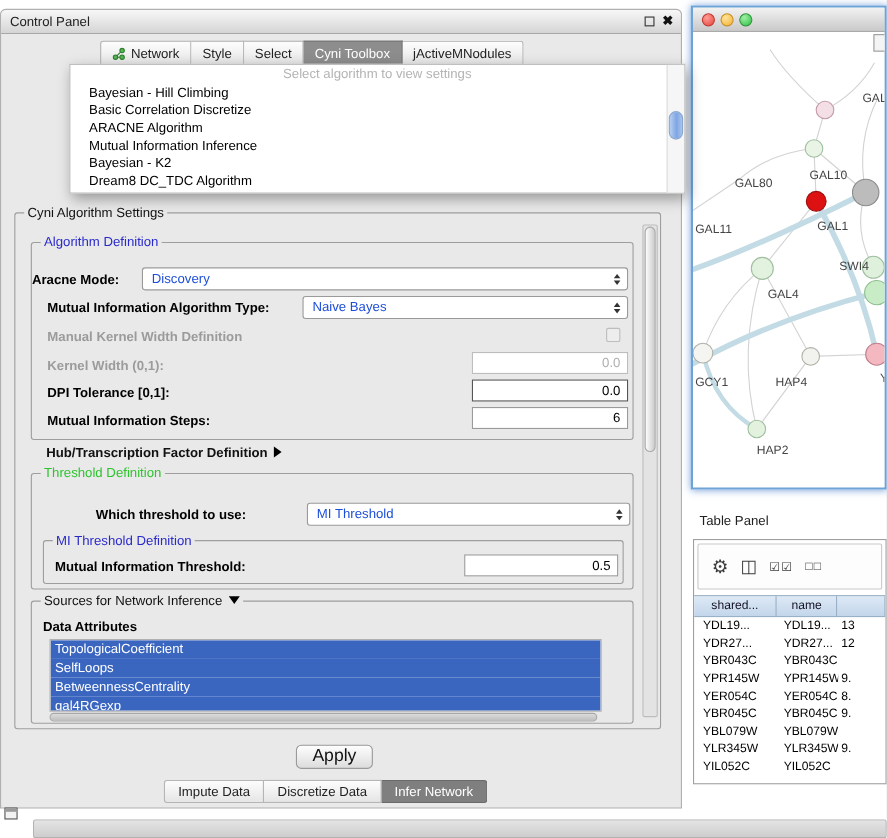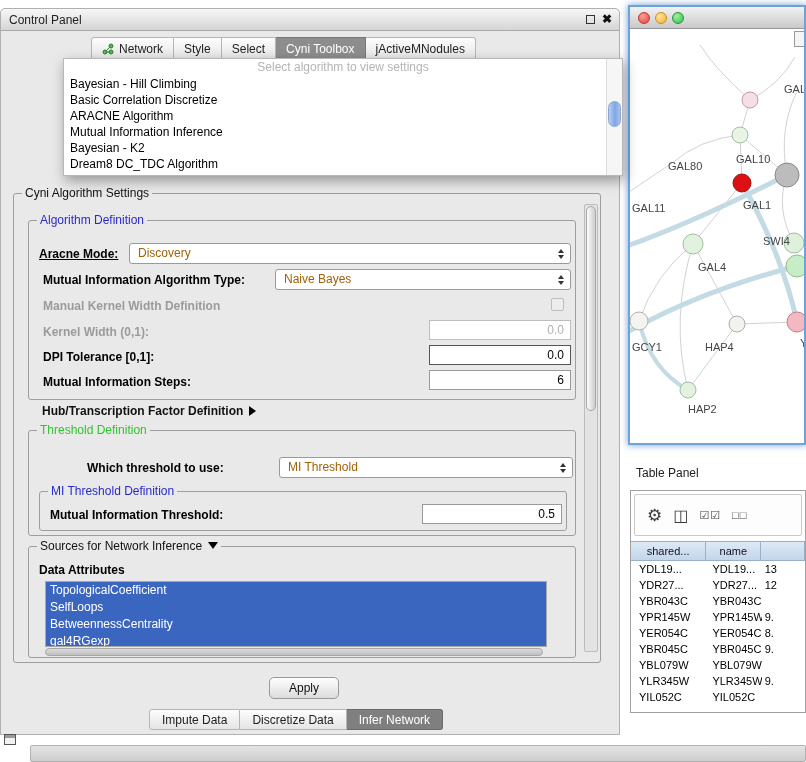--- a/index.html
+++ b/index.html
@@ -15,56 +15,56 @@
 
   .tabbar{position:absolute;left:90px;top:28px;height:23px;display:flex;}
   .tab{font-size:12px;color:#222;padding:0 10px;background:linear-gradient(#fdfdfd,#e5e5e5);border:1px solid #b5b5b5;border-left:none;display:flex;align-items:center;gap:5px;white-space:nowrap;}
   .tab:first-child{border-left:1px solid #b5b5b5;border-radius:3px 0 0 3px;}
   .tab:last-child{border-radius:0 3px 3px 0;}
   .tab.selected{background:#8d8d8d;color:#fff;border-color:#777;}
 
   
   .algo-popup{position:absolute;left:18px;top:49px;width:560px;height:118px;background:#fff;border:1px solid #b8b8b8;box-shadow:2px 5px 12px rgba(0,0,0,0.35);z-index:30;margin-left:44px;}
   .algo-placeholder{height:17px;line-height:17px;text-align:center;color:#b4b4b4;font-size:12px;}
-  .algo-item{height:16px;line-height:16px;font-size:12px;color:#000;padding-left:6px;white-space:nowrap;}
+  .algo-item{height:16px;line-height:16px;font-size:12px;color:#000;padding-left:17px;white-space:nowrap;}
   .algo-item.selected{font-weight:normal;}
   .popup-scroll{position:absolute;right:0;top:0;bottom:0;width:16px;background:#f6f6f6;border-left:1px solid #ddd;}
   .popup-thumb{position:absolute;left:1px;top:42px;width:13px;height:26px;border-radius:7px;background:linear-gradient(90deg,#b7cff1,#7fa6e3 55%,#a9c4ec);border:1px solid #8aa6cf;}
 
   
   .fieldset{position:absolute;border:1px solid #9e9e9e;border-radius:3px;}
   .legend{position:absolute;top:-8px;left:8px;background:#e9e9e9;padding:0 3px;font-size:12px;white-space:nowrap;}
   .legend.blue{color:#2a2acb;}
   .legend.green{color:#2fc42f;}
 
   .lbl{position:absolute;font-size:12px;font-weight:bold;color:#000;white-space:nowrap;}
   .lbl.dis{color:#9b9b9b;}
 
-  .combo{position:absolute;height:21px;background:#fff;border:1px solid #9a9a9a;border-radius:3px;font-size:12px;line-height:19px;padding-left:8px;color:#a16207;}
+  .combo{position:absolute;height:21px;background:#fff;border:1px solid #9a9a9a;border-radius:3px;font-size:12px;line-height:19px;padding-left:8px;color:#1d4ed8;}
   .combo .arrows{position:absolute;right:6px;top:50%;transform:translateY(-50%);display:flex;flex-direction:column;gap:2px;}
   .tri-u{width:0;height:0;border-left:3.5px solid transparent;border-right:3.5px solid transparent;border-bottom:4px solid #333;}
   .tri-d{width:0;height:0;border-left:3.5px solid transparent;border-right:3.5px solid transparent;border-top:4px solid #333;}
 
   .field{position:absolute;height:20px;background:#fff;border:1px solid #9a9a9a;font-size:12px;line-height:18px;text-align:right;padding-right:6px;color:#000;}
   .field.dis{border-color:#bdbdbd;color:#b0b0b0;}
   .field.focus{border-color:#555;}
 
   .checkbox{position:absolute;width:13px;height:13px;border:1px solid #bdbdbd;background:#ededed;border-radius:2px;}
 
   .tri-right{display:inline-block;width:0;height:0;border-top:5px solid transparent;border-bottom:5px solid transparent;border-left:7px solid #000;margin-left:6px;vertical-align:-1px;}
   .tri-down{display:inline-block;width:0;height:0;border-left:5px solid transparent;border-right:5px solid transparent;border-top:7px solid #000;margin-left:6px;vertical-align:1px;}
 
   .src-list{position:absolute;background:#fff;border:1px solid #a8a8a8;overflow:hidden;}
   .src-item{height:17px;line-height:17px;background:#3b66c0;color:#fff;font-size:12px;padding-left:4px;white-space:nowrap;}
   .hscroll-thumb{position:absolute;height:8px;border-radius:4px;background:linear-gradient(#dcdcdc,#bfbfbf);border:1px solid #a8a8a8;}
 
   .vscroll{position:absolute;width:14px;background:#e3e3e3;border:1px solid #bdbdbd;border-radius:2px;}
   .vscroll .thumb{position:absolute;left:1px;right:1px;top:1px;height:205px;border-radius:6px;background:linear-gradient(90deg,#fdfdfd,#cccccc);border:1px solid #a8a8a8;}
 
-  .apply-btn{position:absolute;left:268px;top:668px;width:70px;height:22px;border:1px solid #9a9a9a;border-radius:5px;background:linear-gradient(#fefefe,#dcdcdc);font-size:12px;text-align:center;line-height:20px;color:#111;}
+  .apply-btn{position:absolute;left:268px;top:668px;width:70px;height:22px;border:1px solid #9a9a9a;border-radius:5px;background:linear-gradient(#fefefe,#dcdcdc);font-size:16px;text-align:center;line-height:20px;color:#111;}
 
   .bottom-tabbar{position:absolute;left:148px;top:700px;height:21px;display:flex;}
   .btab{font-size:12px;color:#222;padding:0 12px;background:linear-gradient(#fdfdfd,#e5e5e5);border:1px solid #b5b5b5;border-left:none;display:flex;align-items:center;white-space:nowrap;}
   .btab:first-child{border-left:1px solid #b5b5b5;border-radius:3px 0 0 3px;}
   .btab:last-child{border-radius:0 3px 3px 0;}
   .btab.selected{background:#7f7f7f;color:#fff;border-color:#6a6a6a;}
 
   
   #net-window{position:absolute;left:628px;top:5px;width:178px;height:440px;background:#fff;border:2px solid #6ea3d8;box-shadow:0 0 7px rgba(90,140,210,0.85);}
   .net-titlebar{position:absolute;left:0;top:0;right:0;height:22px;background:linear-gradient(#f2f2f2,#c9c9c9);border-bottom:1px solid #979797;}
@@ -152,21 +152,21 @@
   <div class="fieldset" style="left:12px;top:184px;width:588px;height:470px;">
     <span class="legend">Cyni Algorithm Settings</span>
 
     <div class="vscroll" style="left:570px;top:10px;height:448px;">
       <div class="thumb"></div>
     </div>
 
     <div class="fieldset" style="left:14px;top:26px;width:548px;height:180px;">
       <span class="legend blue">Algorithm Definition</span>
 
-      <span class="lbl" style="left:10px;top:26px;text-decoration:underline;">Aracne Mode:</span>
+      <span class="lbl" style="left:0;top:26px;">Aracne Mode:</span>
       <div class="combo" style="left:100px;top:22px;width:442px;">
         <span>Discovery</span>
         <span class="arrows">
             <span class="tri-u"></span>
             <span class="tri-d"></span>
           </span>
       </div>
 
       <span class="lbl" style="left:14px;top:52px;">Mutual Information Algorithm Type:</span>
       <div class="combo" style="left:246px;top:48px;width:296px;">

